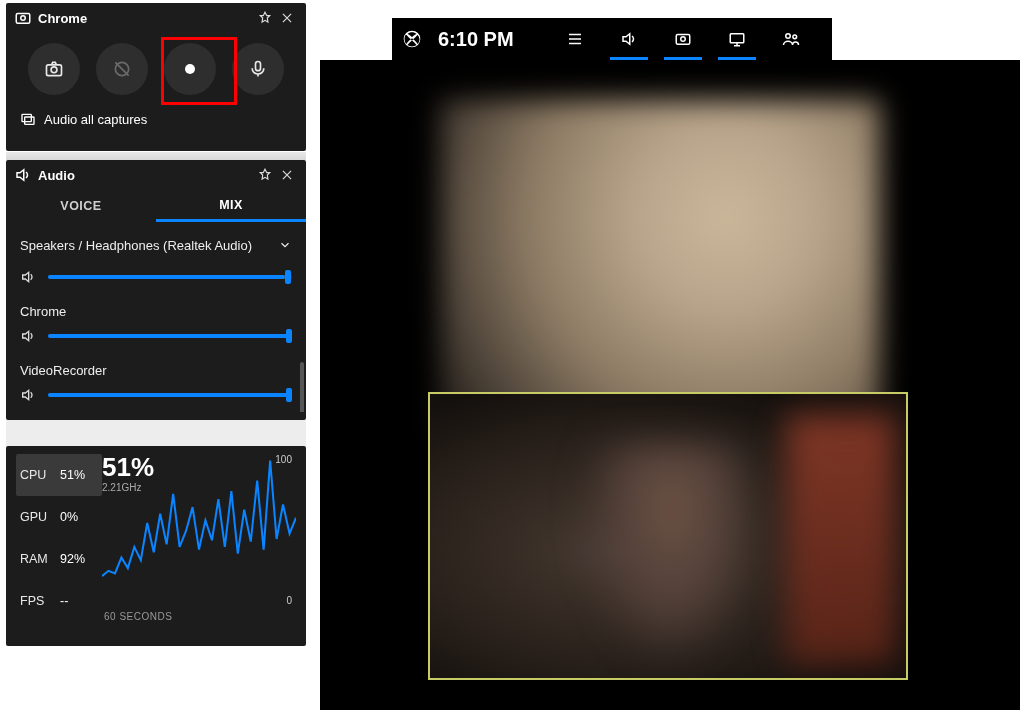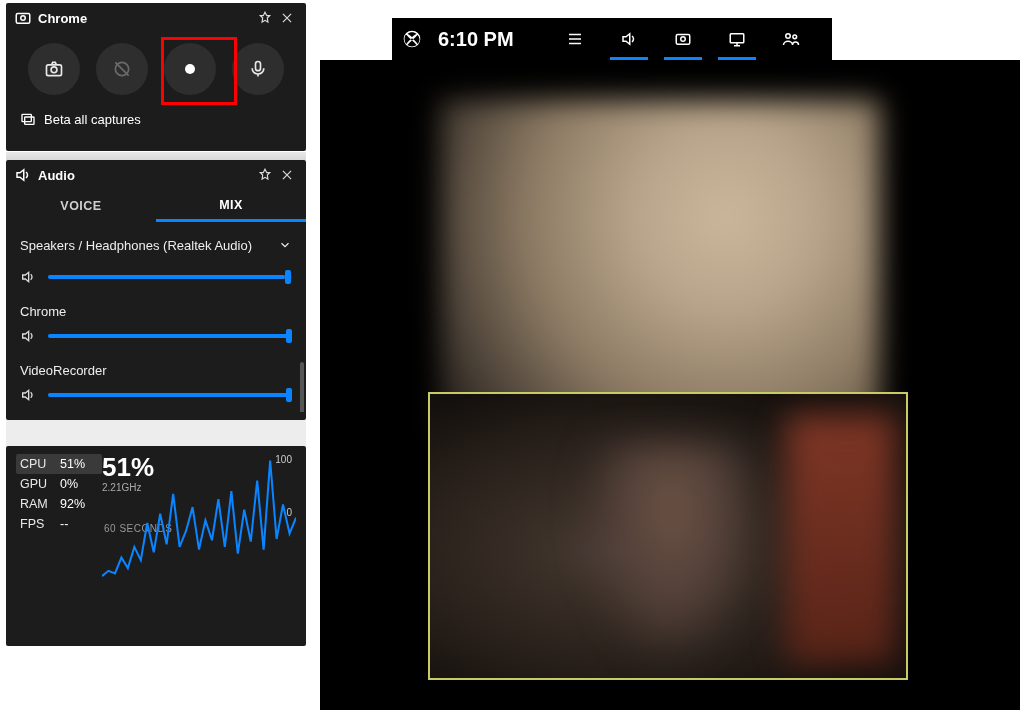--- a/index.html
+++ b/index.html
@@ -105,21 +105,21 @@
   
   .desk-band {
     position:absolute; left:6px; top:420px; width:300px; height:26px;
     background:#ededed;
   }
 
   
   #perf-panel { top: 446px; height: 200px; }
   .perf-body { display:flex; padding:8px 10px 0; }
   .perf-stats { width:86px; font-size:12.5px; }
-  .perf-stat { display:flex; justify-content:flex-start; gap:6px; padding:3px 4px; border-radius:2px; }
+  .perf-stat { display:flex; justify-content:flex-start; gap:6px; padding:14px 4px; border-radius:2px; }
   .perf-stat.sel { background:#3a3a3a; }
   .perf-stat .lab { width:34px; color:#e8e8e8; }
   .perf-stat .val { color:#fff; }
   .perf-graph { flex:1; position:relative; }
   .big-pct { font-size:26px; font-weight:700; line-height:1; }
   .ghz { font-size:10px; color:#aaa; margin-top:2px; }
   .axis-top { position:absolute; top:0; right:4px; font-size:10px; color:#ccc; }
   .axis-bot { position:absolute; bottom:16px; right:4px; font-size:10px; color:#ccc; }
   .axis-time { position:absolute; bottom:0; left:2px; font-size:10px; color:#999; letter-spacing:.5px; }
   .graph-svg { position:absolute; left:0; right:0; top:0; bottom:18px; }
@@ -224,21 +224,21 @@
         </svg>
     </div>
   </div>
   <div class="highlight-box"></div>
 
   <div class="show-all">
     <svg viewBox="0 0 24 24" fill="none" stroke="currentColor" stroke-width="2">
         <rect x="3" y="5" width="14" height="11" rx="1"></rect>
         <rect x="7" y="9" width="14" height="11" rx="1"></rect>
       </svg>
-    <span>Beta all captures</span>
+    <span>Audio all captures</span>
   </div>
 </div>
 
 <div class="desk-sliver"></div>
 
 <div class="panel" id="audio-panel">
   <div class="panel-header">
     <span class="title-icon">
       <svg viewBox="0 0 24 24" fill="none" stroke="currentColor" stroke-width="2">
           <path d="M4 9v6h4l5 4V5L8 9H4z"></path>

